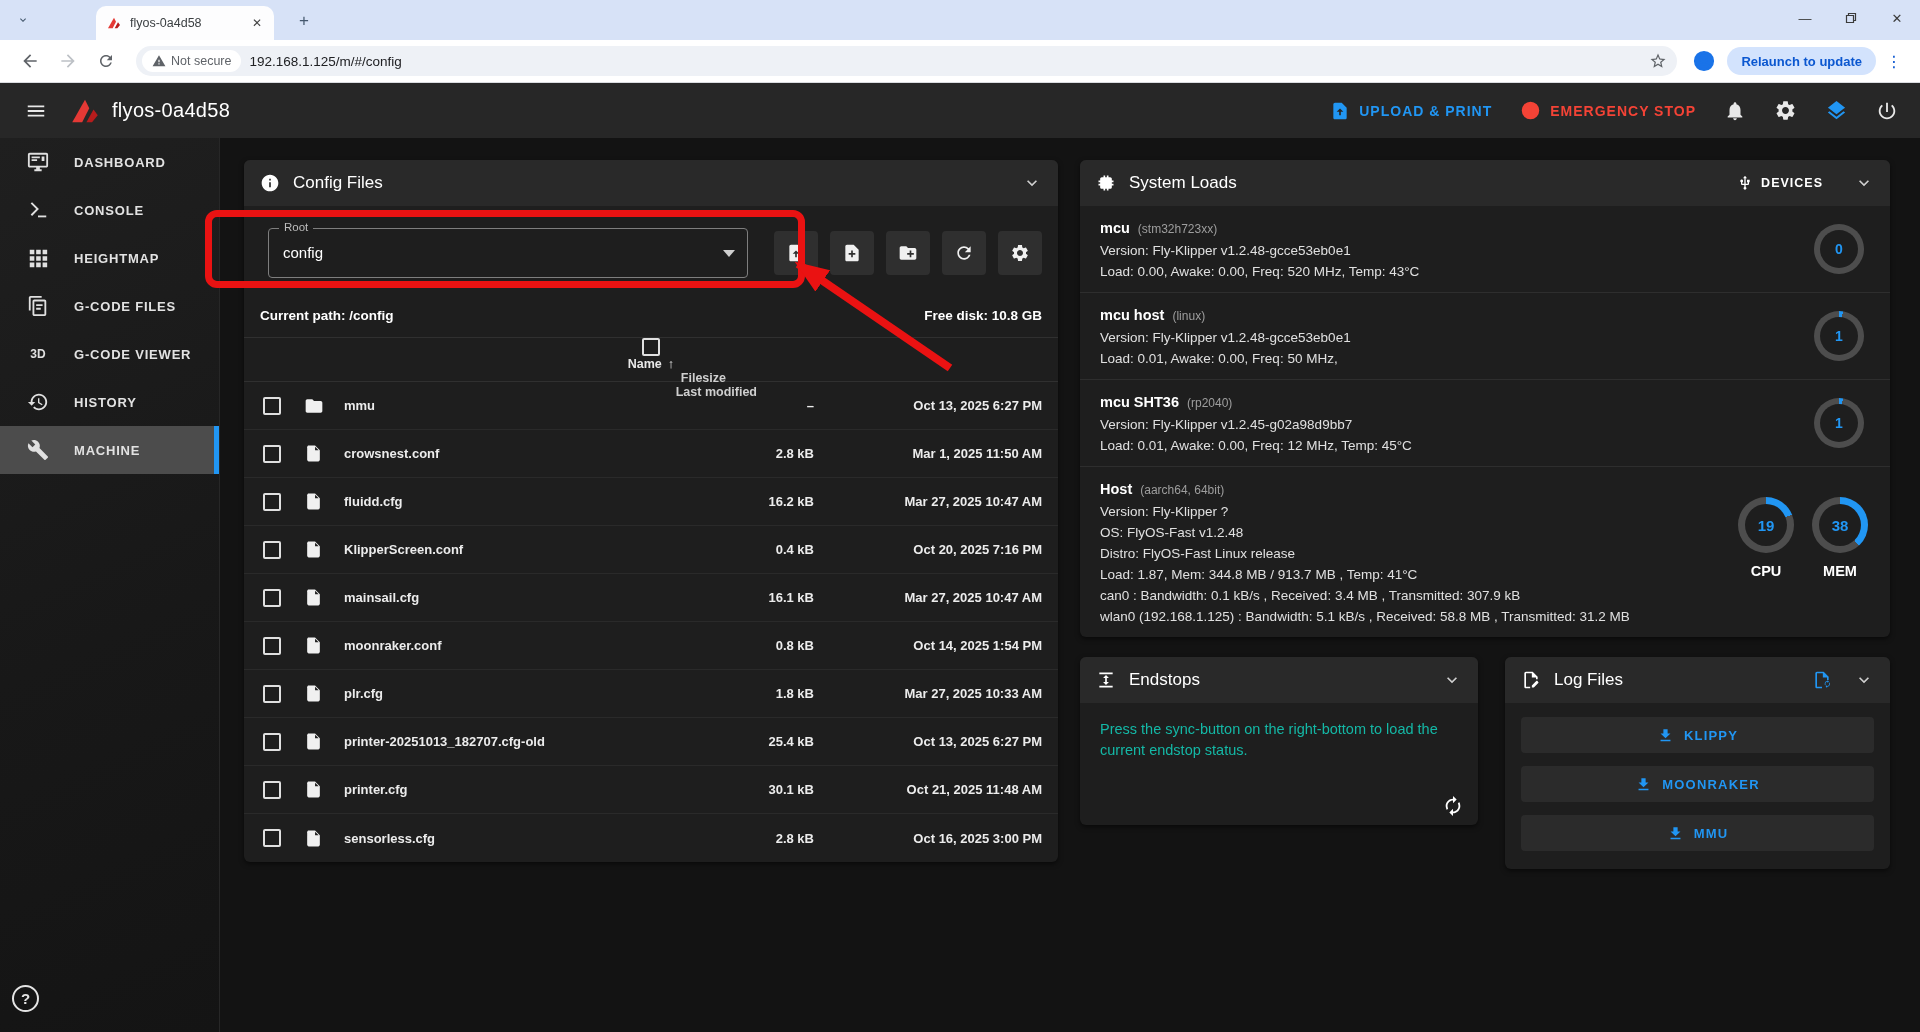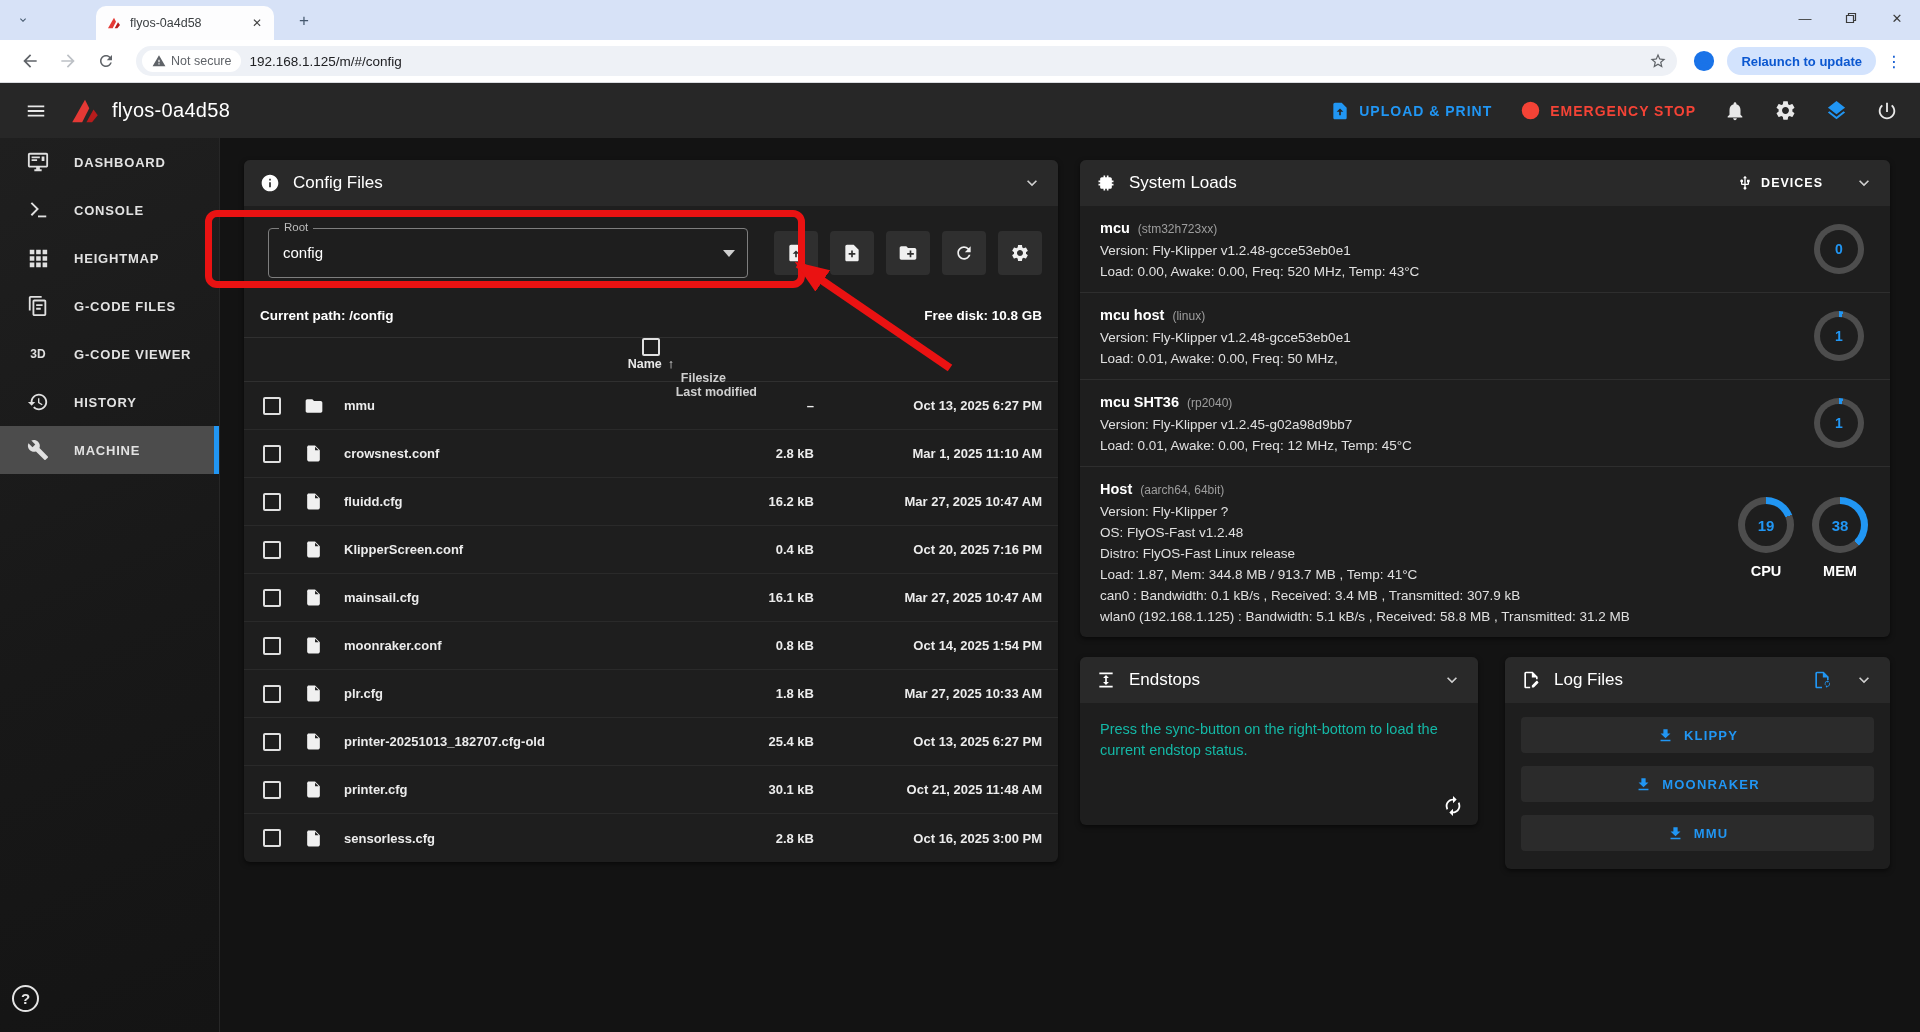--- a/index.html
+++ b/index.html
@@ -410,21 +410,21 @@
             <span class="checkbox"></span>
           </span>
         <span class="c-icon">
             <svg class="ic" width="19" height="19" viewBox="0 0 24 24">
               <path d="M14 2H6c-1.1 0-2 .9-2 2v16c0 1.1.9 2 2 2h12c1.1 0 2-.9 2-2V8l-6-6z"></path>
               <path fill="#1e1e1e" d="M14 3.5V8h4.5z"></path>
             </svg>
           </span>
         <span class="c-name">crowsnest.conf</span>
         <span class="c-size">2.8 kB</span>
-        <span class="c-mod">Mar 1, 2025 11:10 AM</span>
+        <span class="c-mod">Mar 1, 2025 11:50 AM</span>
       </div>
       <div class="frow">
         <span class="c-check">
             <span class="checkbox"></span>
           </span>
         <span class="c-icon">
             <svg class="ic" width="19" height="19" viewBox="0 0 24 24">
               <path d="M14 2H6c-1.1 0-2 .9-2 2v16c0 1.1.9 2 2 2h12c1.1 0 2-.9 2-2V8l-6-6z"></path>
               <path fill="#1e1e1e" d="M14 3.5V8h4.5z"></path>
             </svg>

